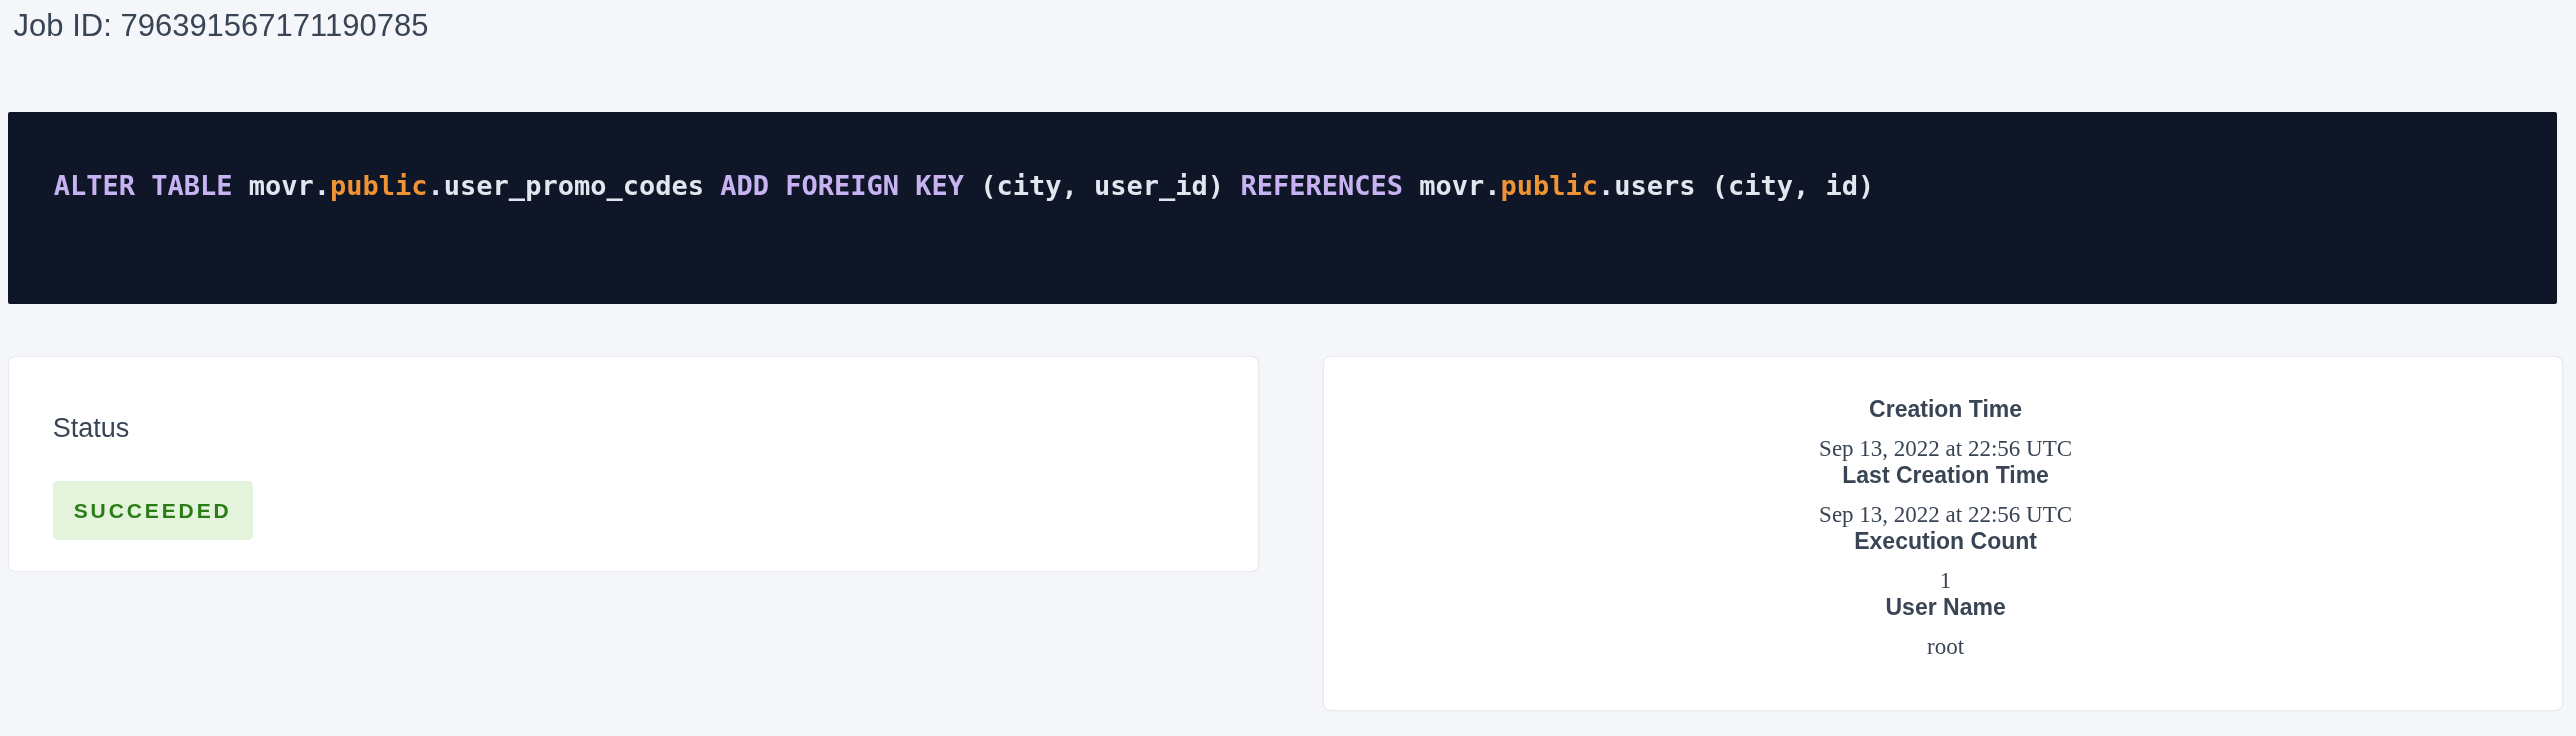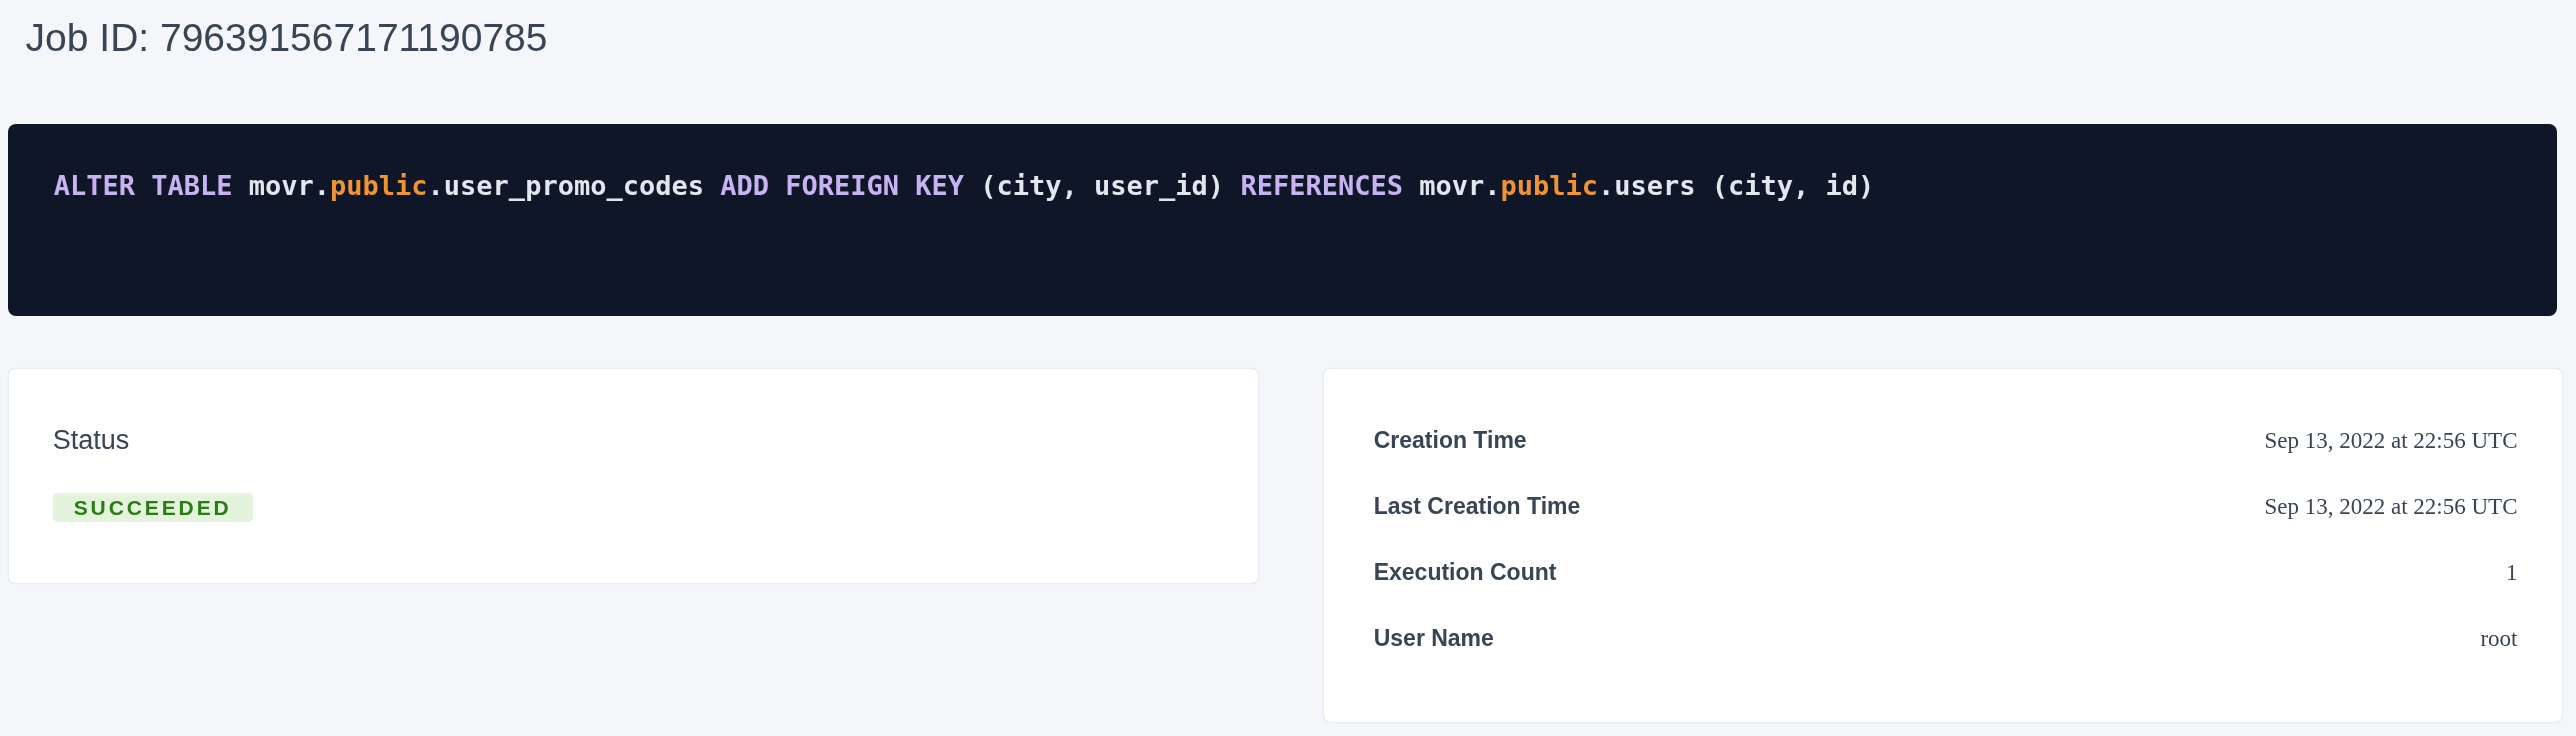--- a/index.html
+++ b/index.html
@@ -19,33 +19,33 @@
     margin: 0; padding: 0;
   }
   body {
     width: 2576px; height: 736px;
     background: var(--page_background);
     font-family: "Liberation Sans", sans-serif;
     color: var(--text);
     overflow: hidden;
   }
   .page-title {
-    margin: 16px;
+    margin: 4px;
     padding: 1.9px 0 0 9.6px;
-    font-size: 39px;
+    font-size: 31px;
     font-weight: 400;
     line-height: 40px;
     color: var(--text);
   }
   .terminal {
     margin: 66px 19px 0 7.7px;
     height: 192px;
     background: var(--terminal_background);
-    border-radius: 8px;
-    padding: 44px 46px;
+    border-radius: 2px;
+    padding: 56px 46px;
   }
   .sql-line {
     font-family: "DejaVu Sans Mono", "Liberation Mono", monospace;
     font-size: 27px;
     font-weight: 700;
     line-height: 35px;
     white-space: pre;
   }
   .tok-keyword    { color: var(--sql_keyword); }
   .tok-identifier { color: var(--sql_identifier); }
@@ -71,39 +71,40 @@
   .status-heading {
     margin: 0;
     font-size: 27px;
     font-weight: 400;
     line-height: 35px;
     color: var(--text);
   }
   .status-badge {
     display: inline-block;
     margin-top: 35px;
-    padding: 2px 21px;
+    padding: 17px 21px;
     background: var(--badge_background);
     color: var(--badge_text);
     font-size: 21px;
     font-weight: 700;
     letter-spacing: 2.9px;
     line-height: 25px;
     border-radius: 4.8px;
   }
   .details-card {
     flex: 1;
     height: 355px;
     padding: 39px 44px 0 50px;
   }
   .detail-row {
     display: flex;
     align-items: center;
     justify-content: space-between;
     height: 66px;
+    flex-direction: column;
   }
   .detail-label {
     font-size: 23px;
     font-weight: 700;
     color: var(--text);
   }
   .detail-value {
     font-size: 23px;
     font-weight: 400;
     color: var(--text);

